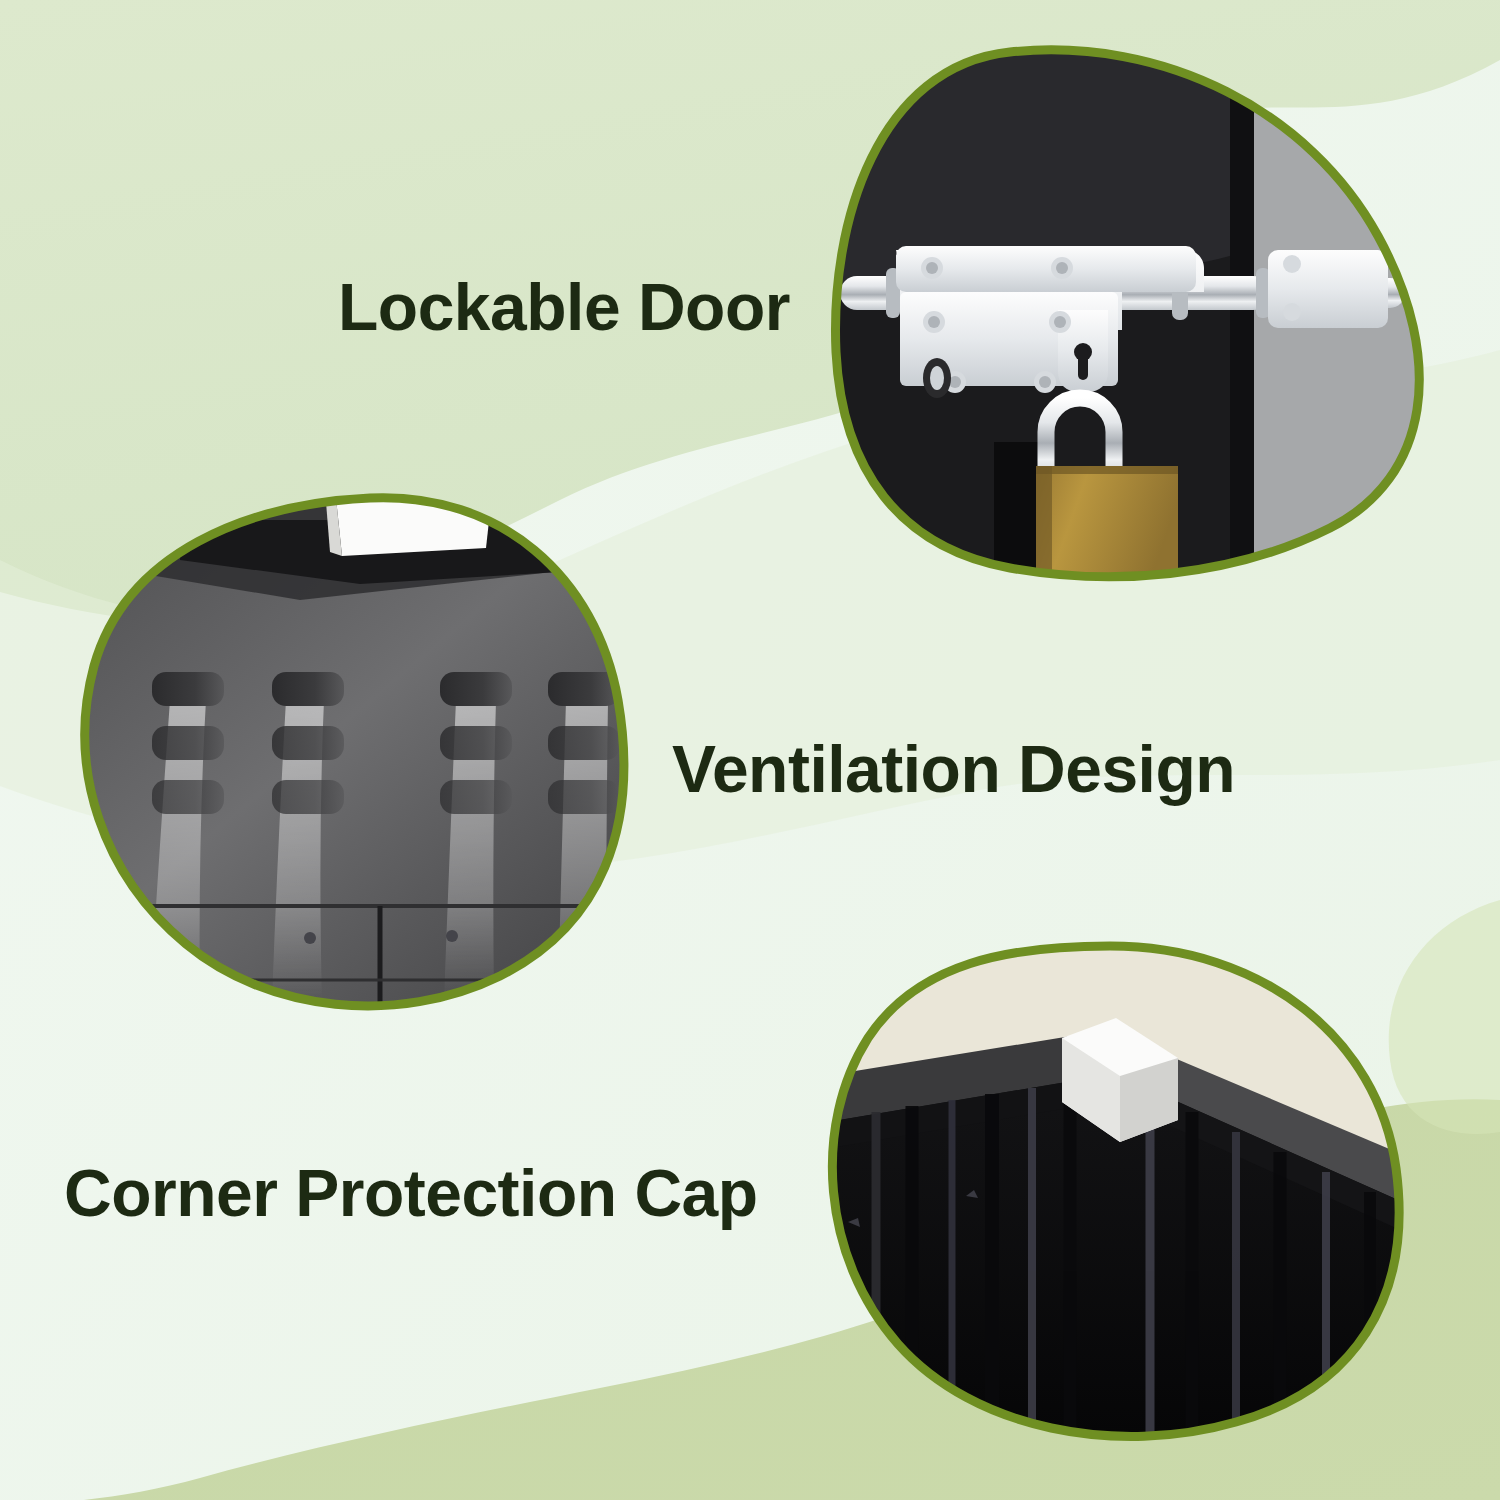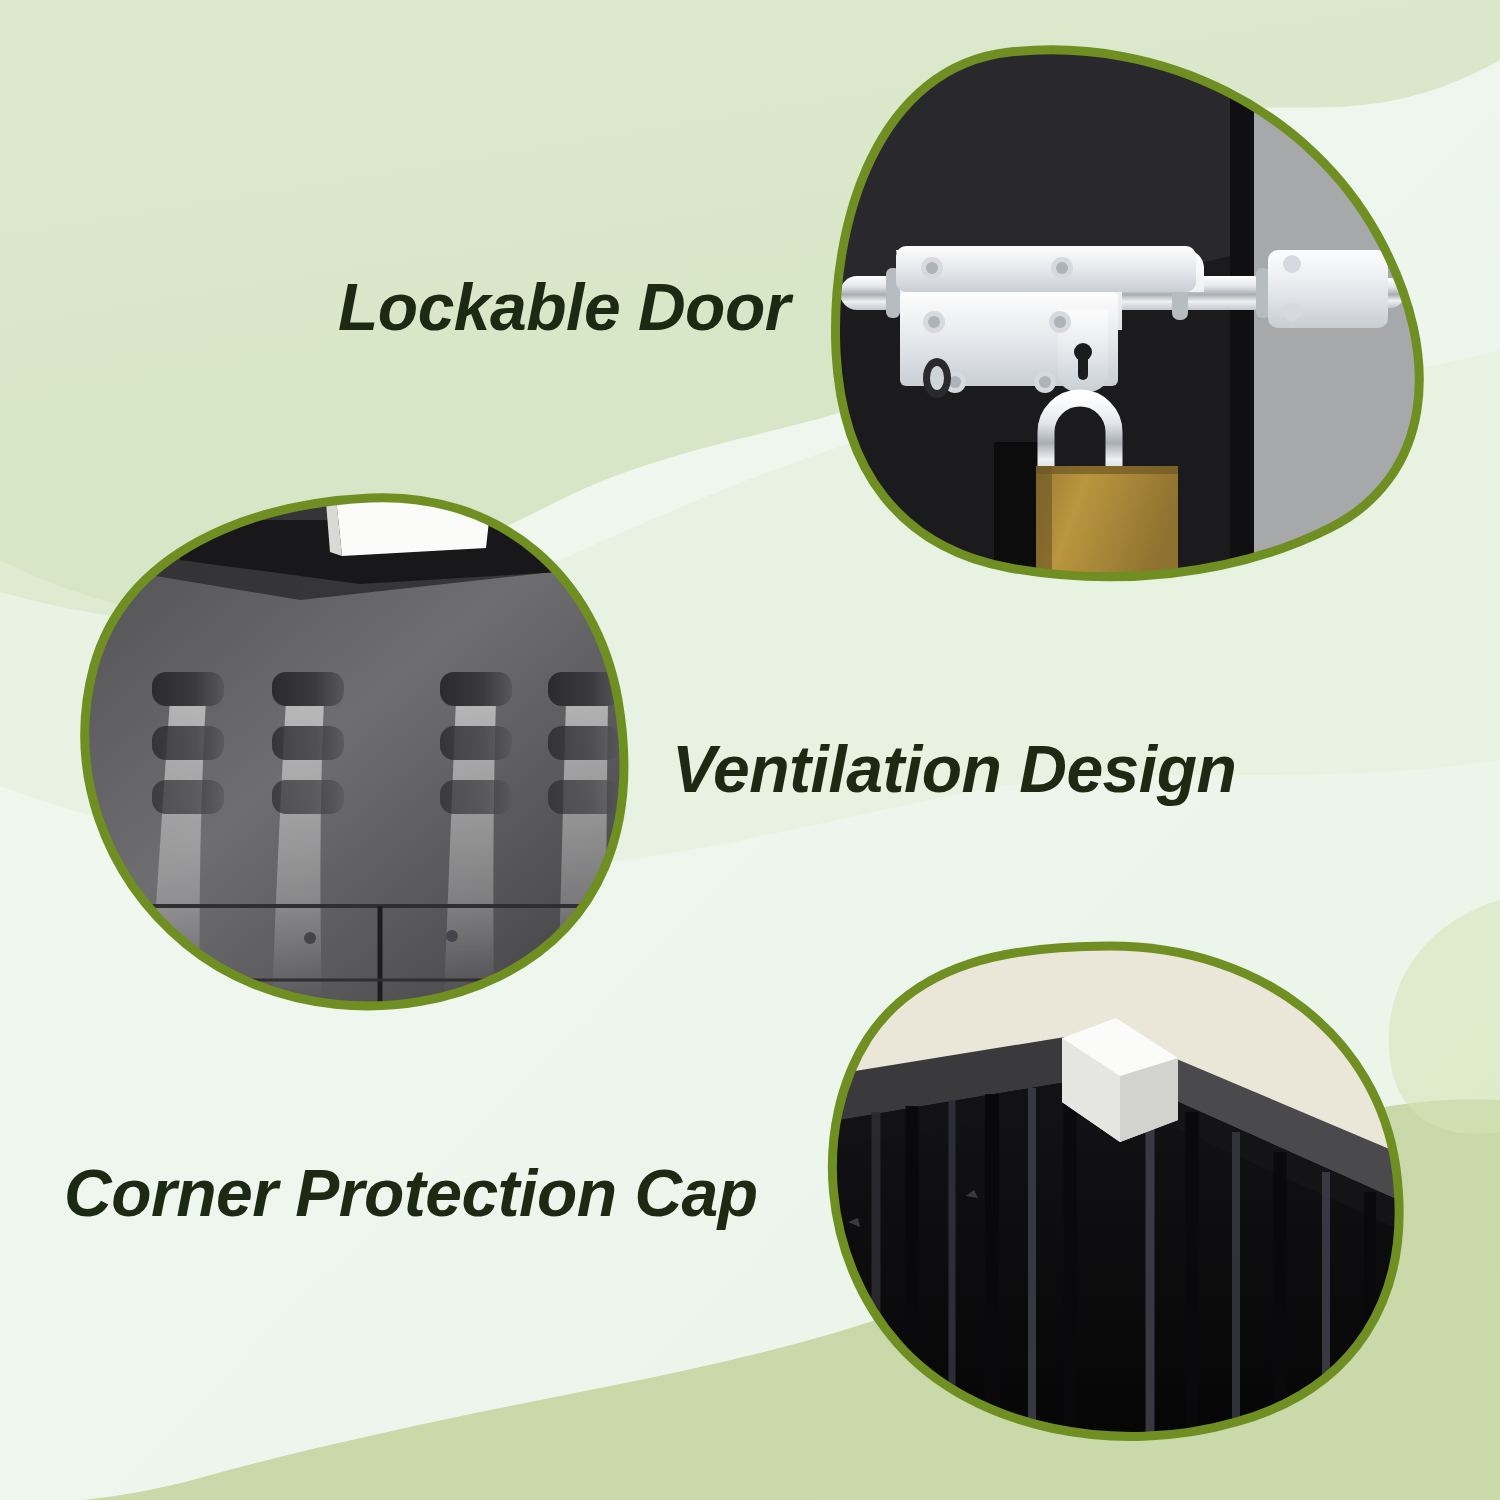--- a/index.html
+++ b/index.html
@@ -1,21 +1,21 @@
 <!DOCTYPE html>
 <html><head>
 <meta charset="utf-8">
 <style>
   html,body{margin:0;padding:0;}
   body{
     width:1500px;height:1500px;overflow:hidden;
     font-family:"Liberation Sans","DejaVu Sans",sans-serif;
     background:#eff6f0;
   }
-  #stage{position:relative;width:1500px;height:1500px;overflow:hidden;font-style:italic;}
+  #stage{position:relative;width:1500px;height:1500px;overflow:hidden;}
   #bg{position:absolute;inset:0;width:1500px;height:1500px;}
 
   .feature-label{
     position:absolute;
     font-weight:700;
     color:#1d2a13;
     letter-spacing:-0.5px;
     white-space:nowrap;
     line-height:1;
   }

